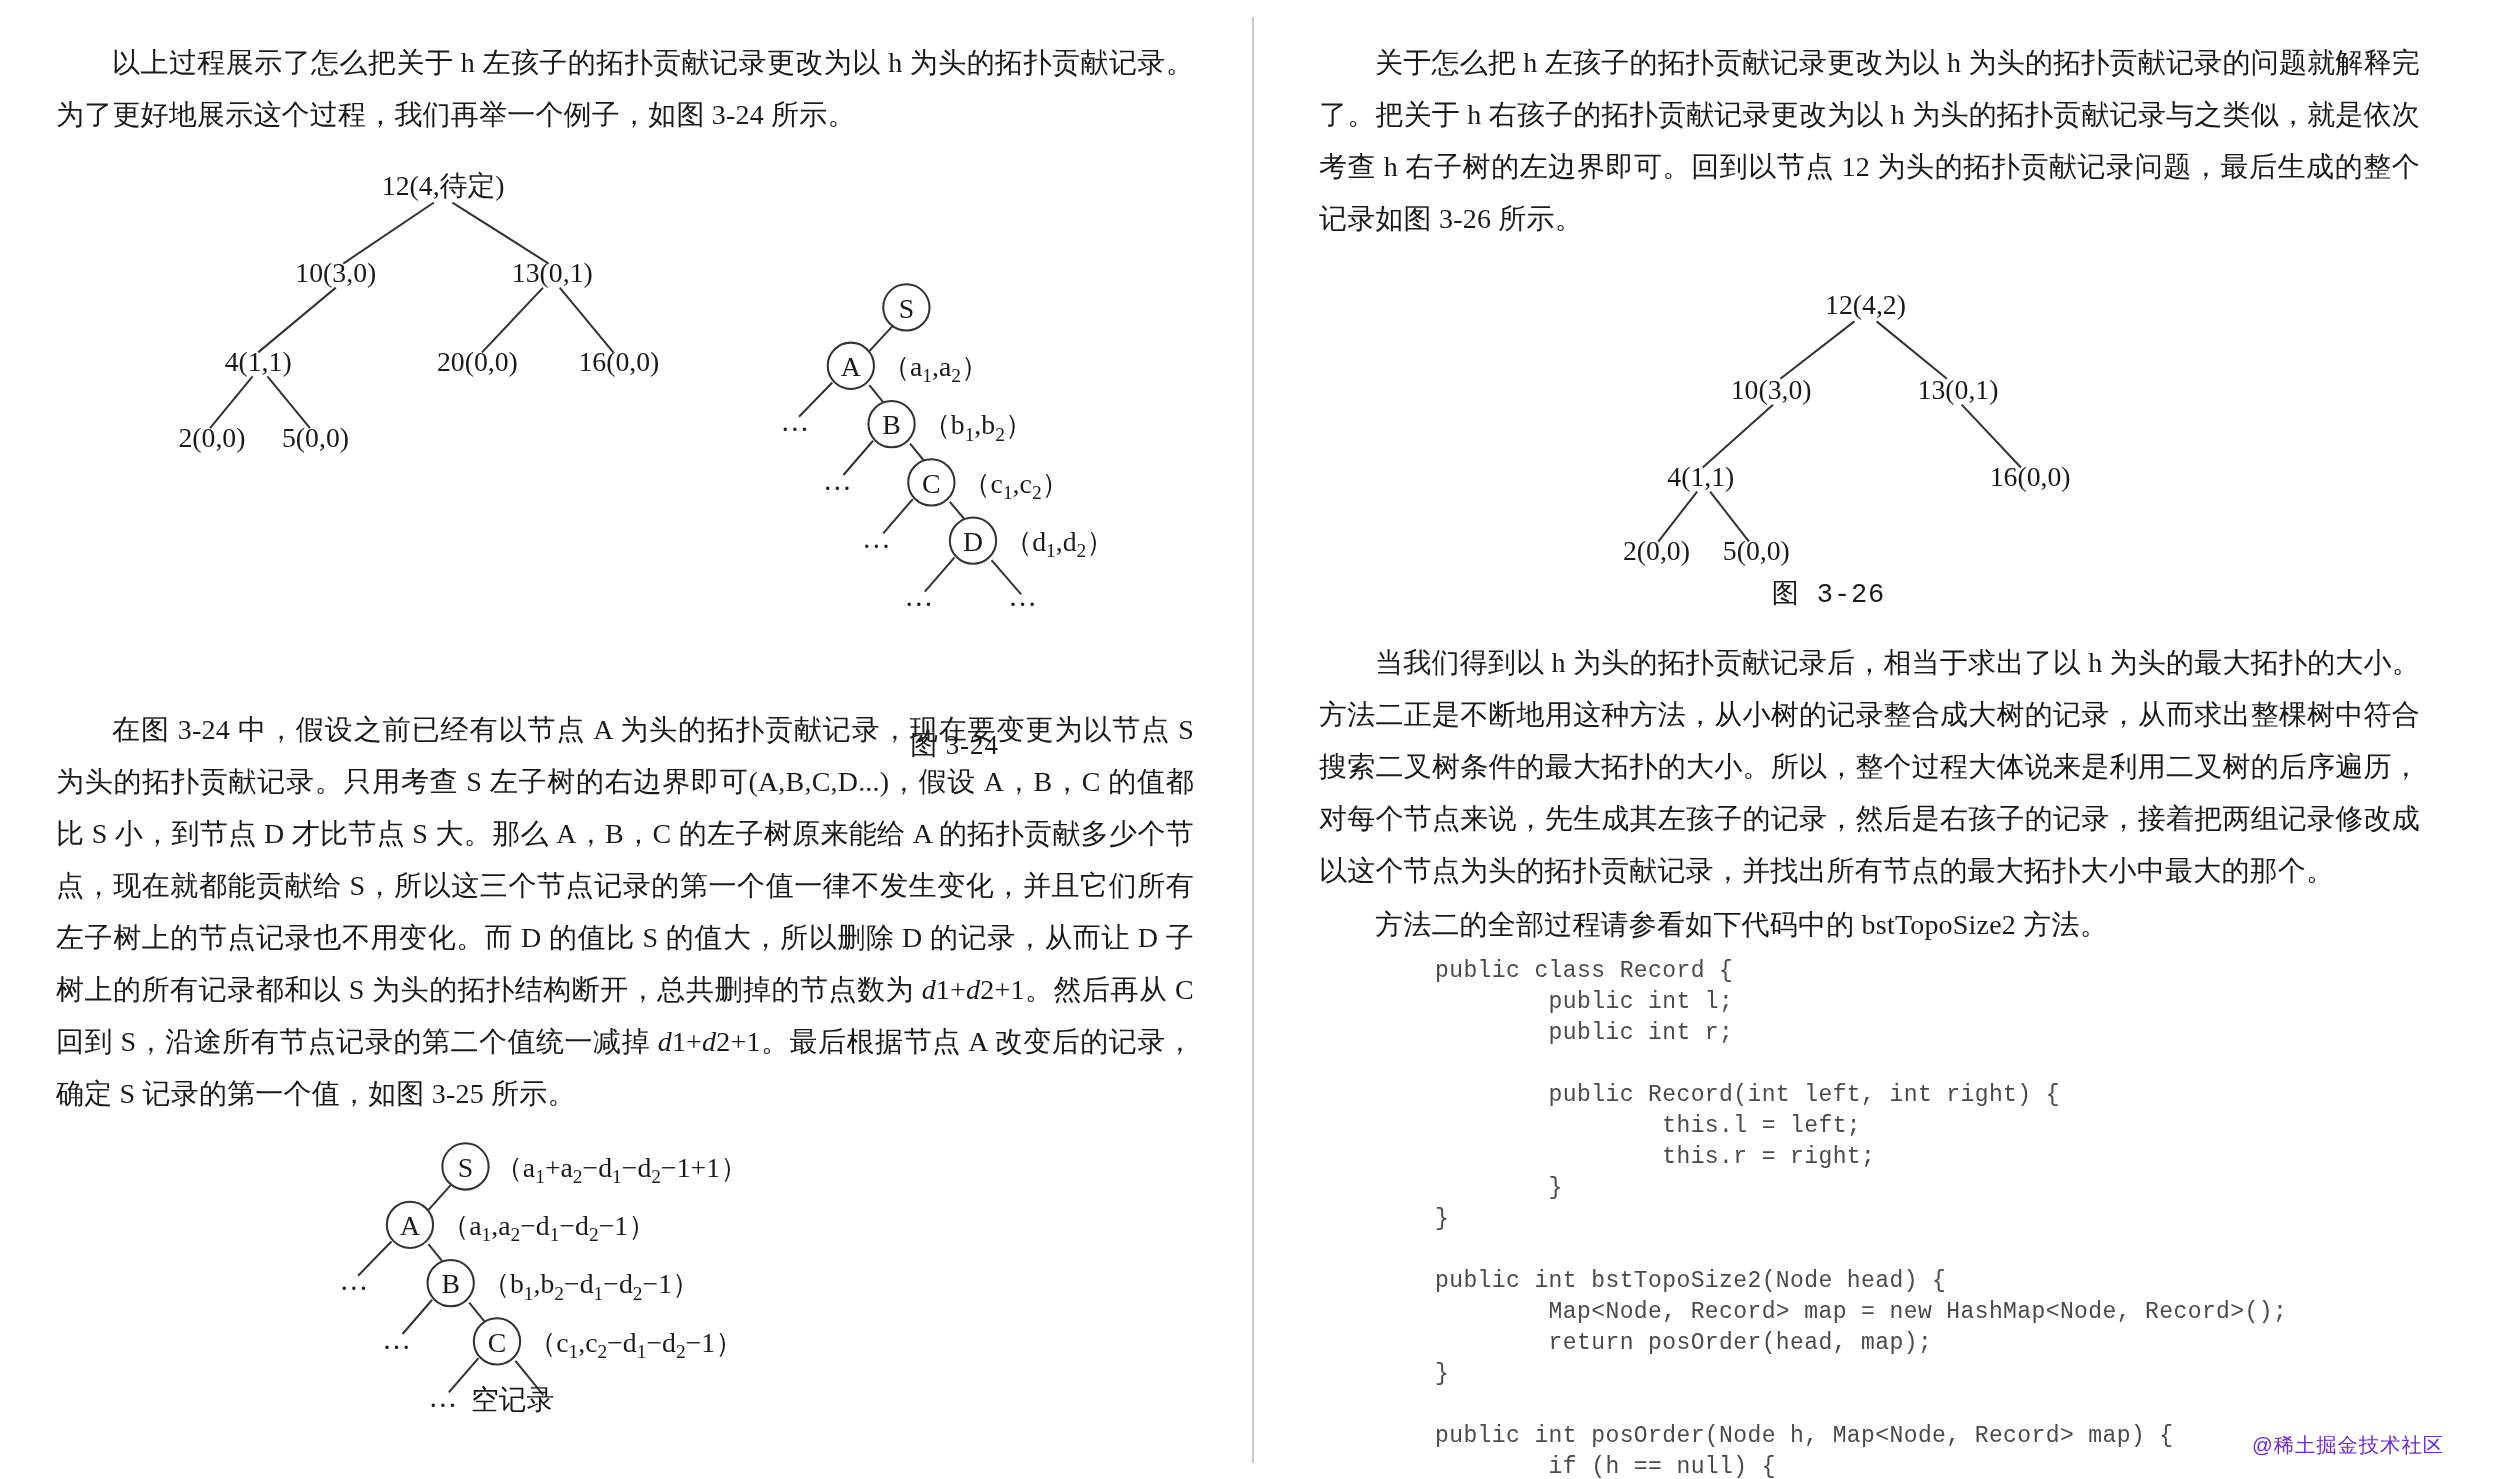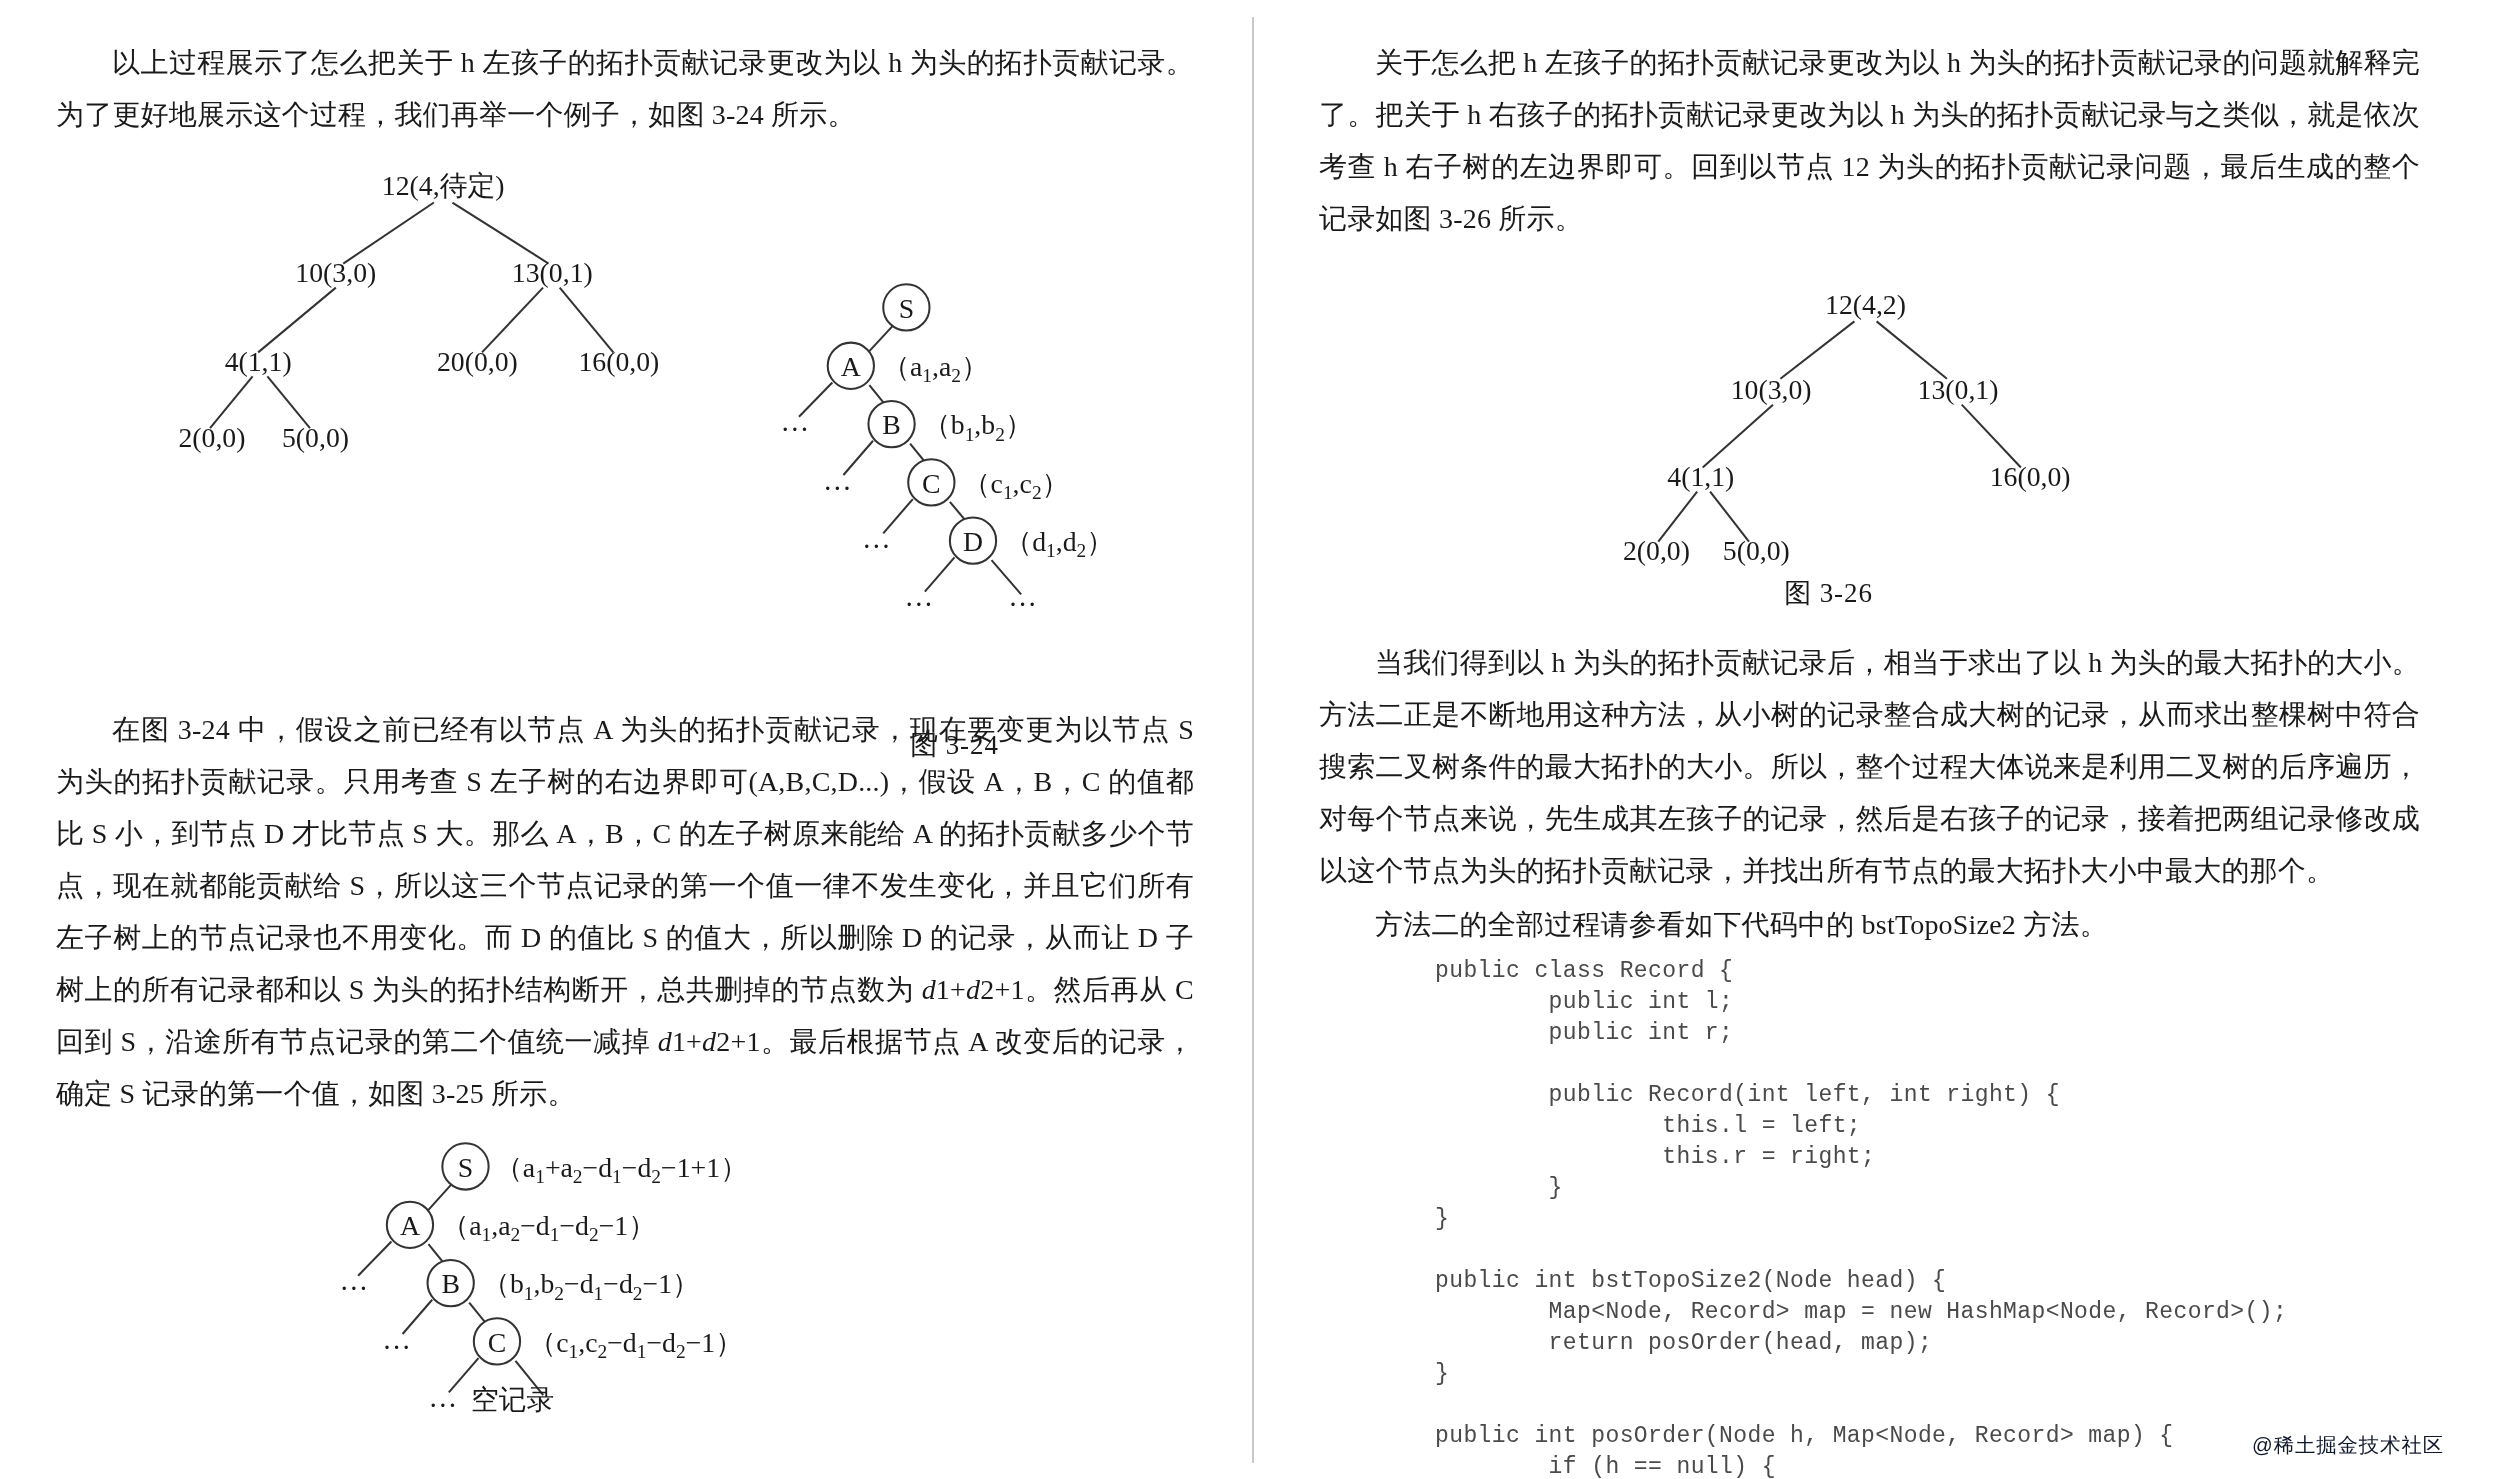--- a/index.html
+++ b/index.html
@@ -46,21 +46,21 @@
     padding:0 0 0 116px;
     font-family:"Liberation Mono", monospace;
     font-size:23px;
     line-height:31px;
     color:#4a4a4a;
     white-space:pre;
     letter-spacing:0.4px;
   }
   .watermark {
     position:absolute; right:56px; bottom:20.4px;
-    font-size:20.4px; color:#0f172a;
+    font-size:20.4px; color:#6d28d9;
     font-family:"Liberation Sans", sans-serif;
     letter-spacing:0.9px;
   }
   .fig23 { margin:26px 0 0 130px; }
   .fig24 { position:absolute; left:704px; top:109px; }
   .fig25 { margin:15px 0 0 278px; }
   .fig26 { margin:41px 0 0 306px; }
   .row-figs { position:relative; height:555px; }
   .italic-var { font-style:italic; }
 </style>
@@ -187,21 +187,21 @@
         <line x1="92" y1="222" x2="134" y2="276" stroke="#333" stroke-width="2.2"></line>
 
         <text class="node-lbl" x="260" y="30" text-anchor="middle">12(4,2)</text>
         <text class="node-lbl" x="158" y="122" text-anchor="middle">10(3,0)</text>
         <text class="node-lbl" x="360" y="122" text-anchor="middle">13(0,1)</text>
         <text class="node-lbl" x="82" y="216" text-anchor="middle">4(1,1)</text>
         <text class="node-lbl" x="438" y="216" text-anchor="middle">16(0,0)</text>
         <text class="node-lbl" x="34" y="296" text-anchor="middle">2(0,0)</text>
         <text class="node-lbl" x="142" y="296" text-anchor="middle">5(0,0)</text>
       </svg>
-      <div class="fig-caption" style="width:555px;margin:11px 0 8px -74px;">图 3-26</div>
+      <div class="fig-caption" style="width:555px;margin:11px 0 8px -74px;font-family:Liberation Mono, monospace;">图 3-26</div>
     </div>
 
     <p class="body-text indent" style="margin-top:26px;">当我们得到以 h 为头的拓扑贡献记录后，相当于求出了以 h 为头的最大拓扑的大小。方法二正是不断地用这种方法，从小树的记录整合成大树的记录，从而求出整棵树中符合搜索二叉树条件的最大拓扑的大小。所以，整个过程大体说来是利用二叉树的后序遍历，对每个节点来说，先生成其左孩子的记录，然后是右孩子的记录，接着把两组记录修改成以这个节点为头的拓扑贡献记录，并找出所有节点的最大拓扑大小中最大的那个。</p>
 
     <p class="body-text indent">方法二的全部过程请参看如下代码中的 bstTopoSize2 方法。</p>
 
     <pre class="code-block">public class Record {
         public int l;
         public int r;
 

